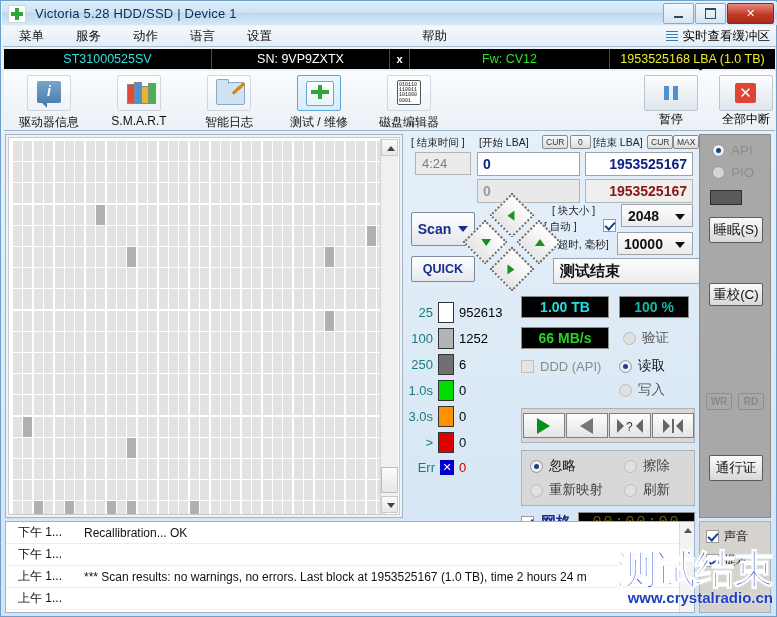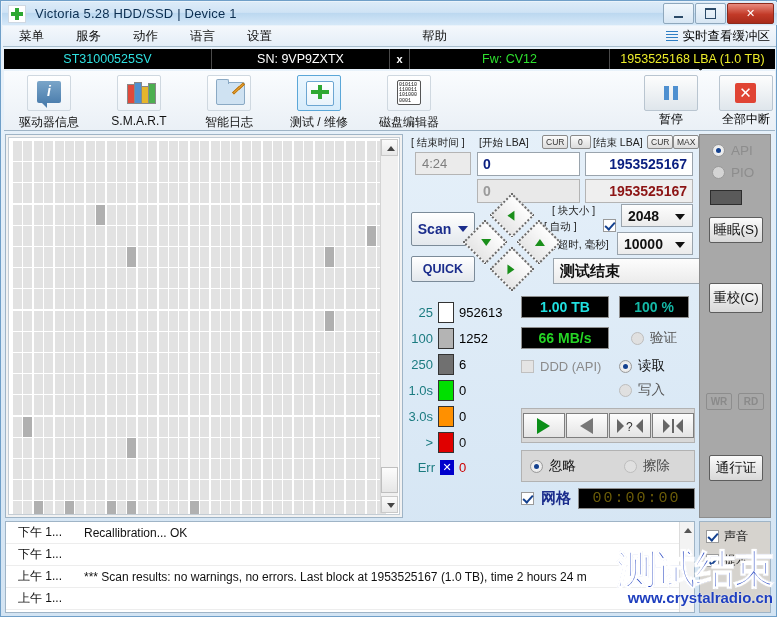--- a/index.html
+++ b/index.html
@@ -1041,21 +1041,21 @@
         <span style="width:14px;height:15px;background:#0000cc;margin:0 5px;color:#fff;font-size:11px;font-weight:bold;text-align:center;line-height:15px">✕</span>
         <span style="font-size:13px;width:58px;color:#c00">0</span>
       </div>
     </div>
 
     <div style="position:absolute;left:114px;top:162px;width:174px">
       <div style="display:flex;gap:10px">
         <div class="lcd cy" style="width:88px">1.00 TB</div>
         <div class="lcd wh" style="width:70px">100   %</div>
       </div>
-      <div style="display:flex;gap:22px;margin-top:9px;align-items:center">
+      <div style="display:flex;gap:14px;margin-top:9px;align-items:center">
         <div class="lcd gr" style="width:88px">66 MB/s</div>
         <div class="radio">
           <span class="rdot dis"></span>
           <span style="color:#555">验证</span>
         </div>
       </div>
       <div style="display:flex;gap:10px;margin-top:8px;align-items:center">
         <div style="display:flex;align-items:center;gap:6px;width:88px">
           <span class="cbx dis"></span>
           <span style="color:#8a8a8a;font-size:13px">DDD (API)</span>
@@ -1100,20 +1100,30 @@
         <div style="display:flex;gap:20px">
           <div class="radio" style="width:74px">
             <span class="rdot on"></span>
             <span>忽略</span>
           </div>
           <div class="radio">
             <span class="rdot dis"></span>
             <span style="color:#444">擦除</span>
           </div>
         </div>
+        <div style="display:flex;gap:8px;margin-top:6px">
+          <div class="radio" style="width:86px">
+            <span class="rdot dis"></span>
+            <span style="color:#444">重新映射</span>
+          </div>
+          <div class="radio">
+            <span class="rdot dis"></span>
+            <span style="color:#444">刷新</span>
+          </div>
+        </div>
       </div>
 
       <div style="display:flex;align-items:center;gap:7px;margin-top:6px">
         <span class="cbx on"></span>
         <span style="color:#1b2d8c;font-weight:bold;font-size:15px">网格</span>
         <span class="timer">00:00:00</span>
       </div>
     </div>
   </div>
 
@@ -1121,21 +1131,21 @@
     <div class="radio" style="position:absolute;left:12px;top:8px">
       <span class="rdot on"></span>
       <span>API</span>
     </div>
     <div class="radio" style="position:absolute;left:12px;top:30px">
       <span class="rdot" style="background:#d4d4d4"></span>
       <span>PIO</span>
     </div>
     <div style="position:absolute;left:10px;top:55px;width:30px;height:13px;background:#5a5a5a;border:1px solid #2d2d2d"></div>
     <div class="rb" style="position:absolute;left:9px;top:82px;width:54px;height:26px">睡眠(S)</div>
-    <div class="rb" style="position:absolute;left:9px;top:148px;width:54px;height:30px">重校(C)</div>
+    <div class="rb" style="position:absolute;left:9px;top:148px;width:54px;height:23px">重校(C)</div>
     <div class="rb sm" style="position:absolute;left:6px;top:258px;width:26px;height:17px">WR</div>
     <div class="rb sm" style="position:absolute;left:38px;top:258px;width:26px;height:17px">RD</div>
     <div class="rb" style="position:absolute;left:9px;top:320px;width:54px;height:26px">通行证</div>
   </div>
 
   <div class="logwrap">
     <div class="logrow">
       <span class="logtime">下午 1...</span>
       <span class="logmsg">Recallibration... OK</span>
     </div>

